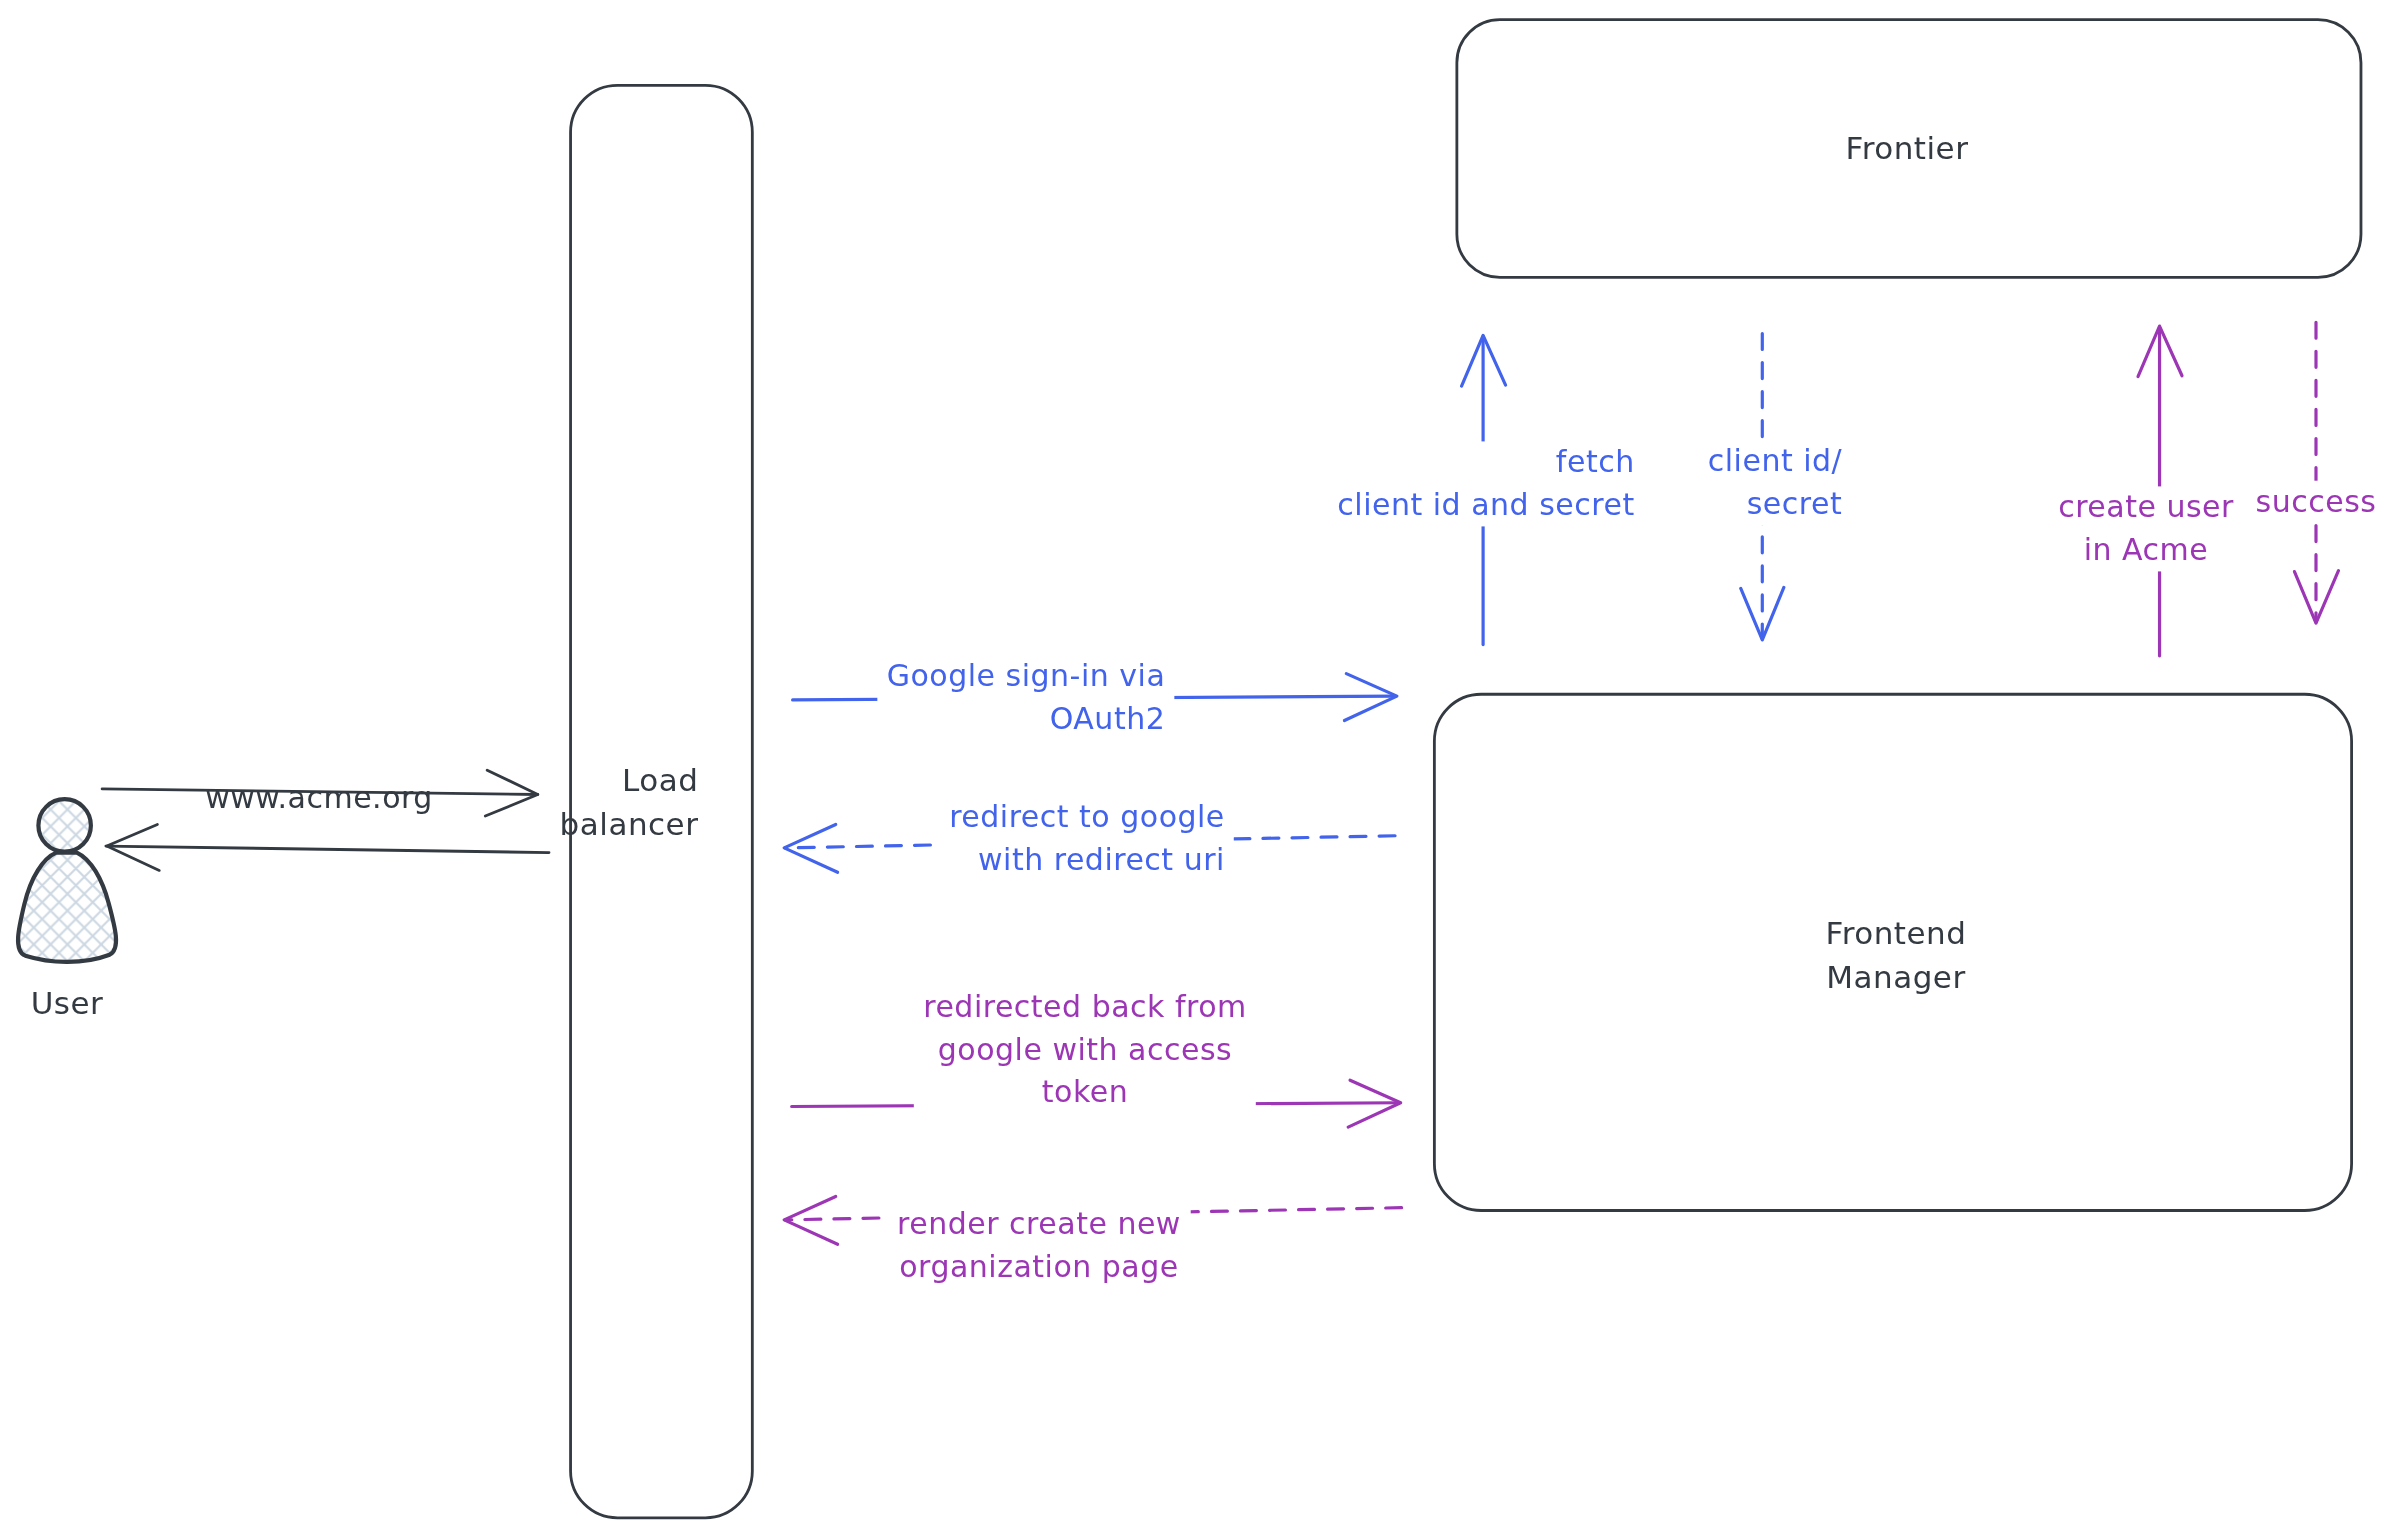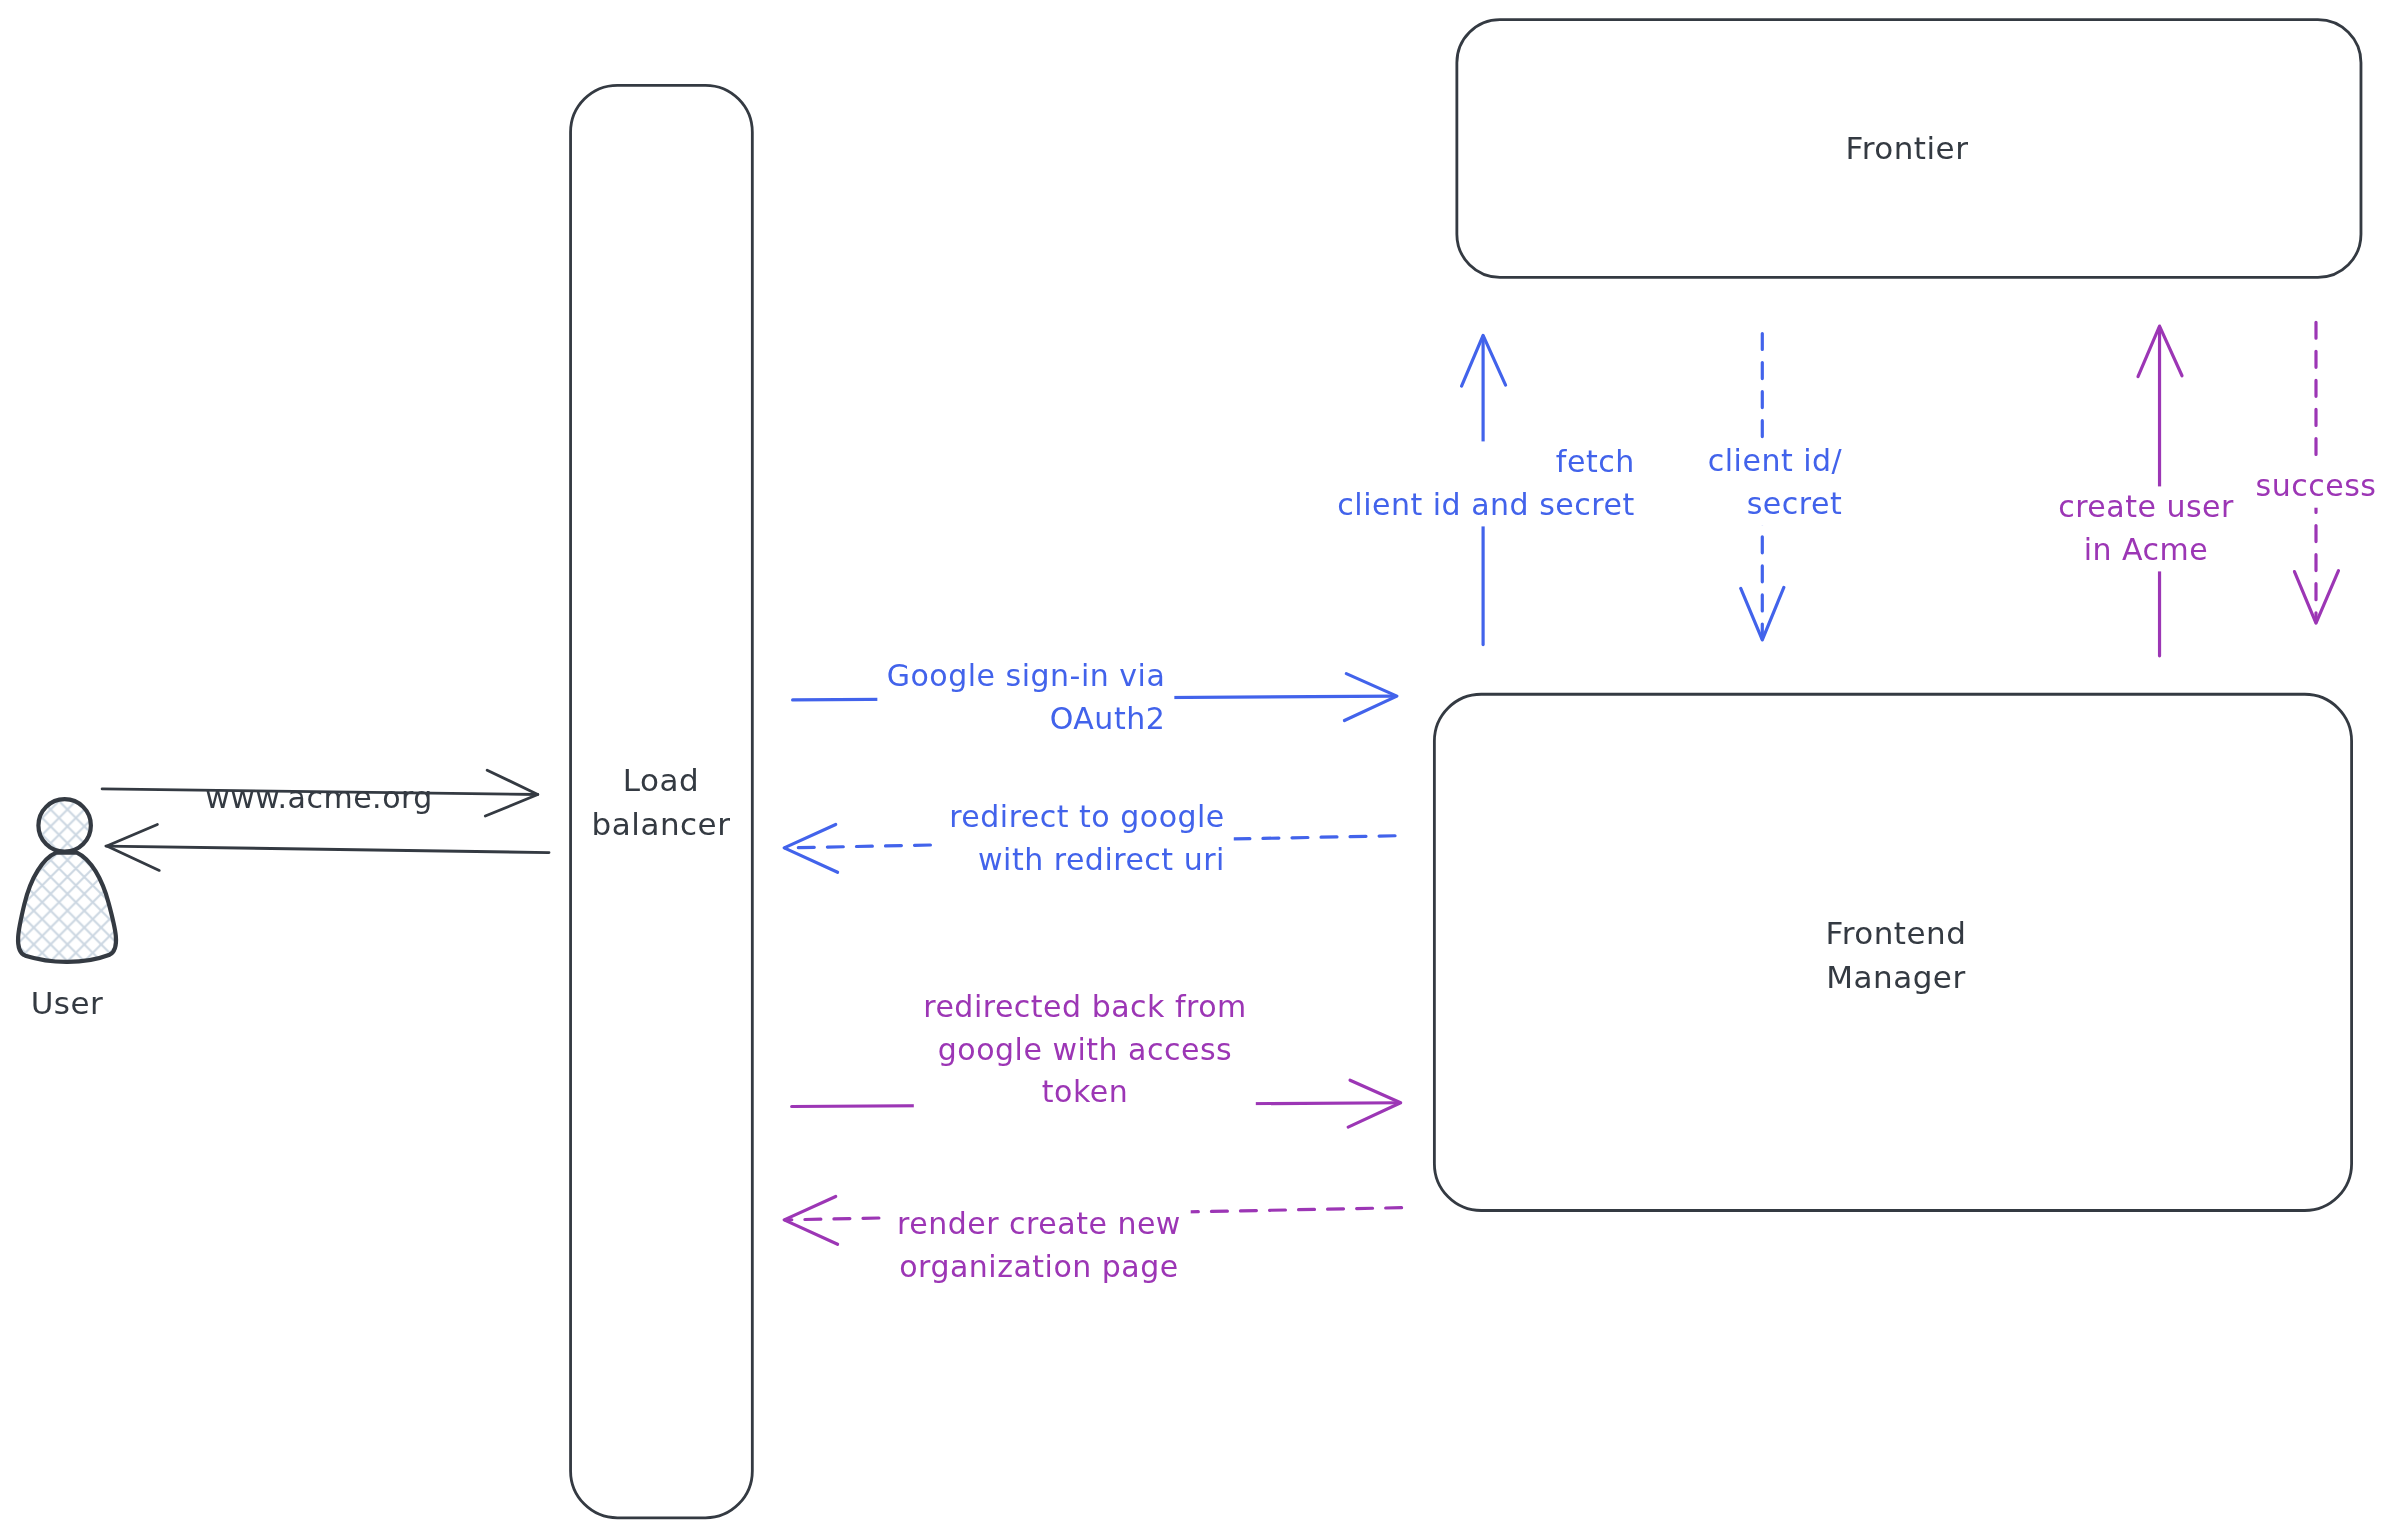--- a/index.html
+++ b/index.html
@@ -104,21 +104,21 @@
       <path class="arrow stroke-purple" d="M2282 402 L2305 348 L2329 401"></path>
     </g>
 
     <g>
       <path class="arrow dashed stroke-purple" d="M2472 344 L2472 664"></path>
       <path class="arrow stroke-purple" d="M2449 610 L2472 665 L2496 609"></path>
     </g>
   </svg>
 
   <div class="lbl ink node-lbl" style="left:67px;  top:1003px;">User</div>
-  <div class="lbl ink node-lbl" style="left:661px; top:802px;">Load
+  <div class="lbl ink node-lbl" style="left:629px; top:802px;text-align:right;">Load
 balancer</div>
   <div class="lbl ink node-lbl" style="left:1907px;top:148px;text-align:center;">Frontier</div>
   <div class="lbl ink node-lbl" style="left:1896px;top:955px;">Frontend
 Manager</div>
 
   <div class="lbl ink" style="left:319px;  top:798px;">www.acme.org</div>
   <div class="lbl blue bg" style="left:1026px; top:698px;">Google sign-in via
 OAuth2</div>
   <div class="lbl blue bg" style="left:1087px; top:839px;">redirect to google
 with redirect uri</div>
@@ -126,16 +126,16 @@
 google with access
 token</div>
   <div class="lbl purple bg" style="left:1039px; top:1214px;margin-top:32px;">render create new
 organization page</div>
   <div class="lbl blue bg" style="left:1486px; top:484px;">fetch
 client id and secret</div>
   <div class="lbl blue bg" style="left:1775px; top:483px;">client id/
 secret</div>
   <div class="lbl purple bg" style="left:2146px; top:489px;margin-top:40px;">create user
 in Acme</div>
-  <div class="lbl purple bg" style="left:2316px; top:486px;">success</div>
+  <div class="lbl purple bg" style="left:2316px; top:502px;">success</div>
 
 </div>
 
 
 </body></html>

